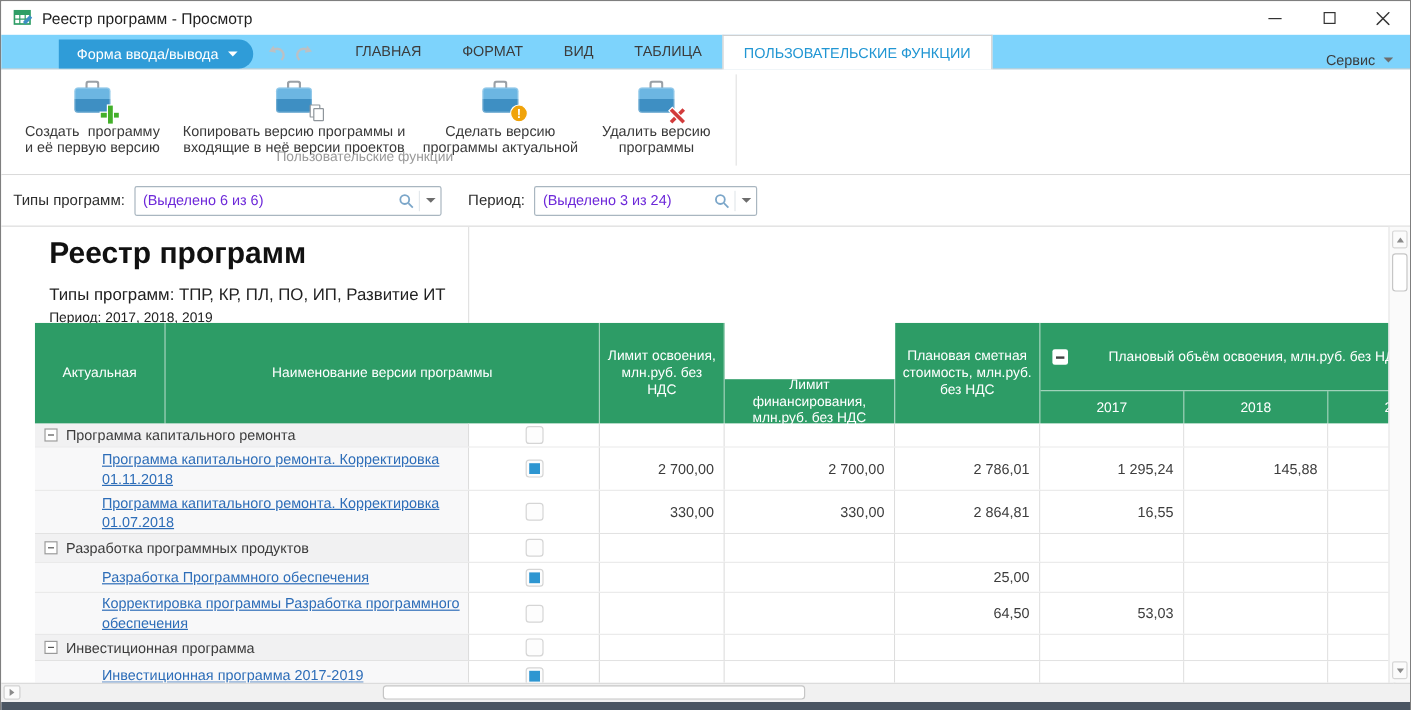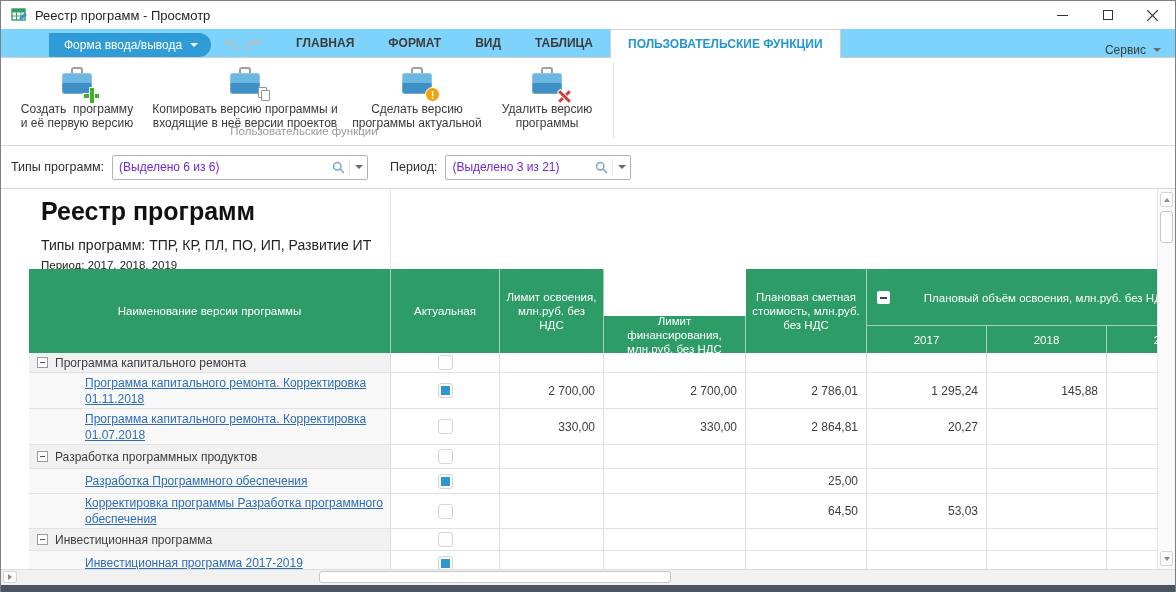--- a/index.html
+++ b/index.html
@@ -16,21 +16,21 @@
   .win-controls { margin-left:auto; display:flex; height:100%; }
   .win-btn { width:45px; height:100%; display:flex; align-items:center; justify-content:center; }
   .glyph-min { width:11px; height:1px; background:#333; }
   .glyph-max { width:10px; height:10px; border:1px solid #333; }
   
   .tabrow { position:absolute; left:0; top:28px; width:100%; height:29px; background:#7dd3fc; border-bottom:1px solid #cfcfcf; display:flex; align-items:flex-end;padding-left:48px; }
   .pill-btn { height:24px; margin-top:0; background:#2f9cd8; color:#fff; font-size:12px; display:flex; align-items:center; padding:0 13px 0 15px; border-radius:0 12px 12px 0; gap:8px; }
   .caret { width:0; height:0; border-left:4px solid transparent; border-right:4px solid transparent; border-top:4px solid #fff; }
   .undo-redo { display:flex; gap:8px; margin:0 14px 0 12px; }
   .tabs { display:flex; height:100%; align-items:stretch; margin-left:4px; }
-  .tab { display:flex; align-items:center; padding:0 17px; font-size:12px; color:#3c3c3c;font-weight:bold; }
+  .tab { display:flex; align-items:center; padding:0 17px; font-size:12px; color:#3c3c3c; }
   .tab.active { background:#fff; color:#2196d3; border:1px solid #cfcfcf; border-bottom:none; margin-bottom:-1px; }
   .service { margin-left:auto; margin-right:14px; font-size:12px; color:#3c3c3c; display:flex; align-items:center; gap:7px; }
   .service .caret { border-top-color:#6d6d6d; }
   
   .ribbon { position:absolute; left:0; top:57px; width:100%; height:88px; background:#fff; border-bottom:1px solid #dadada; }
   .ribbon-buttons { display:flex; align-items:flex-start; padding:7px 0 0 6px; }
   .rbtn { display:flex; flex-direction:column; align-items:center; padding-top:2px; }
   .rbtn .label { font-size:12px; line-height:14px; color:#3a3a3a; text-align:center; margin-top:5px; white-space:pre; }
   .icon-wrap { position:relative; width:34px; height:30px; }
   .bc-handle { position:absolute; left:50%; top:0; transform:translateX(-50%); width:12px; height:8px; border:2px solid #9aa0a6; border-bottom:none; border-radius:3px 3px 0 0; }
@@ -235,43 +235,43 @@
           <circle cx="5.3" cy="5.3" r="3.7" stroke="#7ba6c9" stroke-width="1.5" fill="none"></circle>
           <line x1="8.3" y1="8.3" x2="12" y2="12" stroke="#7ba6c9" stroke-width="1.5"></line>
         </svg>
     </span>
     <span class="dd">
         <span class="caret"></span>
       </span>
   </div>
   <span class="flt-label" style="margin-left:22px;">Период:</span>
   <div class="combo" style="width:186px; margin-left:8px;">
-    <span class="val">(Выделено 3 из 21)</span>
+    <span class="val">(Выделено 3 из 24)</span>
     <span class="search">
       <svg width="13" height="13" viewBox="0 0 13 13">
           <circle cx="5.3" cy="5.3" r="3.7" stroke="#7ba6c9" stroke-width="1.5" fill="none"></circle>
           <line x1="8.3" y1="8.3" x2="12" y2="12" stroke="#7ba6c9" stroke-width="1.5"></line>
         </svg>
     </span>
     <span class="dd">
         <span class="caret"></span>
       </span>
   </div>
 </div>
 
 <div class="content">
   <div class="col-sep-above"></div>
   <div class="rep-title">Реестр программ</div>
   <div class="rep-sub1">Типы программ: ТПР, КР, ПЛ, ПО, ИП, Развитие ИТ</div>
   <div class="rep-sub2">Период: 2017, 2018, 2019</div>
 
   <div class="tbl">
     <div class="thead">
+      <div class="th th-act">Актуальная</div>
       <div class="th th-name">Наименование версии программы</div>
-      <div class="th th-act">Актуальная</div>
       <div class="th th-ldev">Лимит освоения, млн.руб. без НДС</div>
       <div class="th th-lfin">Лимит финансирования, млн.руб. без НДС</div>
       <div class="th th-pcost">Плановая сметная стоимость, млн.руб. без НДС</div>
       <div class="th th-group">
         <div class="th-group-top">
           <span class="th-group-label">Плановый объём освоения, млн.руб. без НДС</span>
           <span class="minus-box">
               <span class="bar"></span>
             </span>
         </div>
@@ -328,21 +328,21 @@
 
     </div>
     <div class="cell check-cell">
       <span class="checkbox">
               <span class="mark"></span>
             </span>
     </div>
   <div class="cell num-cell" style="width: 104px;">330,00</div>
           <div class="cell num-cell" style="width: 142px;">330,00</div>
           <div class="cell num-cell" style="width: 121px;">2 864,81</div>
-          <div class="cell num-cell" style="width: 120px;">20,27</div>
+          <div class="cell num-cell" style="width: 120px;">16,55</div>
           <div class="cell num-cell" style="width: 120px;"></div>
           <div class="cell num-cell" style="width: 120px;"></div>
         </div>
         <div class="trow group" style="height: 24px;">
     <div class="cell name-cell">
       <span class="collapse-glyph">
               <span class="m"></span>
             </span>
 
       <span class="row-text">Разработка программных продуктов</span>

